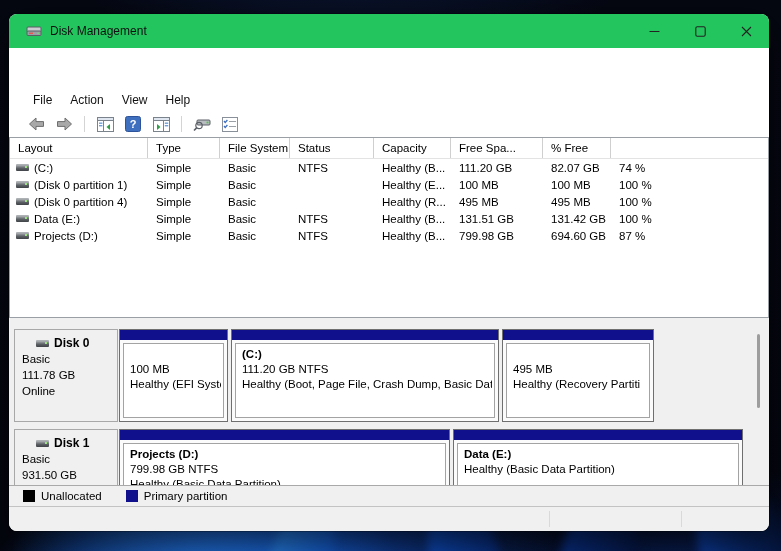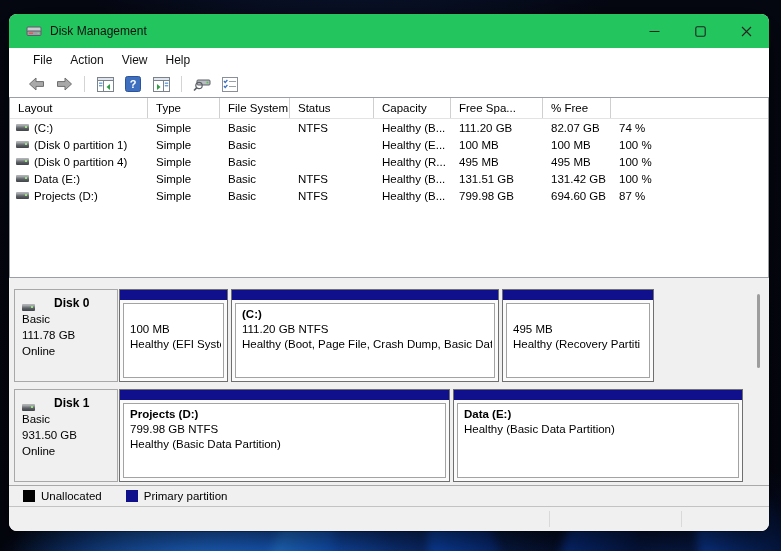--- a/index.html
+++ b/index.html
@@ -20,21 +20,21 @@
   .window{position:absolute;left:9px;top:14px;width:760px;height:517px;background:#fff;
     border-radius:8px;overflow:hidden;box-shadow:0 12px 32px rgba(0,0,0,.55),0 0 0 1px rgba(0,0,0,.28);
     display:flex;flex-direction:column;font-size:12px;color:#000;}
   .titlebar{height:34px;display:flex;align-items:center;flex:0 0 auto;background:#22c55e;}
   .title-icon{margin-left:17px;margin-right:8px;display:flex;}
   .title-text{font-size:12px;color:#111;}
   .win-controls{margin-left:auto;display:flex;height:100%;}
   .wc{width:46px;height:100%;display:flex;align-items:center;justify-content:center;color:#222;}
   .wc svg{display:block;}
   
-  .menubar{height:23px;display:flex;align-items:center;padding-left:15px;flex:0 0 auto;background:#fff;}
+  .menubar{height:23px;display:flex;align-items:center;padding-left:15px;flex:0 0 auto;background:#fff;margin-top:40px;}
   .menu-item{padding:2px 9px;color:#111;}
   
   .toolbar{height:26px;display:flex;align-items:center;padding-left:16px;gap:6px;flex:0 0 auto;background:#fff;}
   .tbtn{width:22px;height:20px;display:flex;align-items:center;justify-content:center;}
   .tsep{width:1px;height:16px;background:#d4d4d4;margin:0 3px;}
   
   :root{--cols:138px 72px 70px 84px 77px 92px 68px 85px 1fr;}
   .volume-panel{height:181px;flex:0 0 auto;background:#fff;border:1px solid #9a9fa6;border-left-width:1px;
     border-right-width:1px;margin:0 0px;overflow:hidden;box-sizing:border-box;}
   .vheader{display:grid;grid-template-columns:var(--cols);height:20px;border-bottom:1px solid #e3e3e3;}
@@ -45,21 +45,21 @@
   .vcell.vol{display:flex;align-items:center;gap:5px;padding-left:6px;}
   .drive-ic{width:13px;height:7px;border-radius:1px;background:linear-gradient(#aeb2b5 15%,#5c6166 60%,#3f4347);
     position:relative;flex:0 0 auto;}
   .drive-ic::after{content:"";position:absolute;right:2px;top:2px;width:2px;height:2px;background:#9be37e;}
   
   .splitter{height:4px;background:#f0f0f0;flex:0 0 auto;}
   .lower{flex:1 1 auto;background:#f0f0f0;position:relative;overflow:hidden;}
   .disk-row{display:flex;margin:7px 0 0 5px;height:93px;}
   .disk-label{width:104px;box-sizing:border-box;border:1px solid #a8a8a8;background:#f0f0f0;
     padding:5px 0 0 7px;font-size:11.5px;line-height:16px;}
-  .disk-label .dname{display:flex;align-items:flex-end;gap:19px;font-weight:bold;font-size:12px;}
+  .disk-label .dname{display:flex;align-items:center;gap:5px;font-weight:bold;font-size:12px;margin-left:14px;}
   .parts{display:flex;gap:3px;margin-left:1px;}
   .part{box-sizing:border-box;border:1px solid #6f6f6f;background:#fbfbfb;display:flex;flex-direction:column;}
   .band{height:10px;flex:0 0 auto;}
   .pbody{flex:1 1 auto;margin:3px;border:1px solid #a3a3a3;background:#fff;overflow:hidden;
     padding:3px 2px 0 6px;font-size:11.5px;line-height:15px;}
   .pline{height:15px;white-space:nowrap;overflow:hidden;}
   .pline.bold{font-weight:bold;}
   .vscroll{position:absolute;right:9px;top:12px;width:3px;height:74px;background:#9d9d9d;border-radius:2px;}
   
   .legendbar{height:20px;flex:0 0 auto;background:#f0f0f0;border-top:1px solid #a9a9a9;

